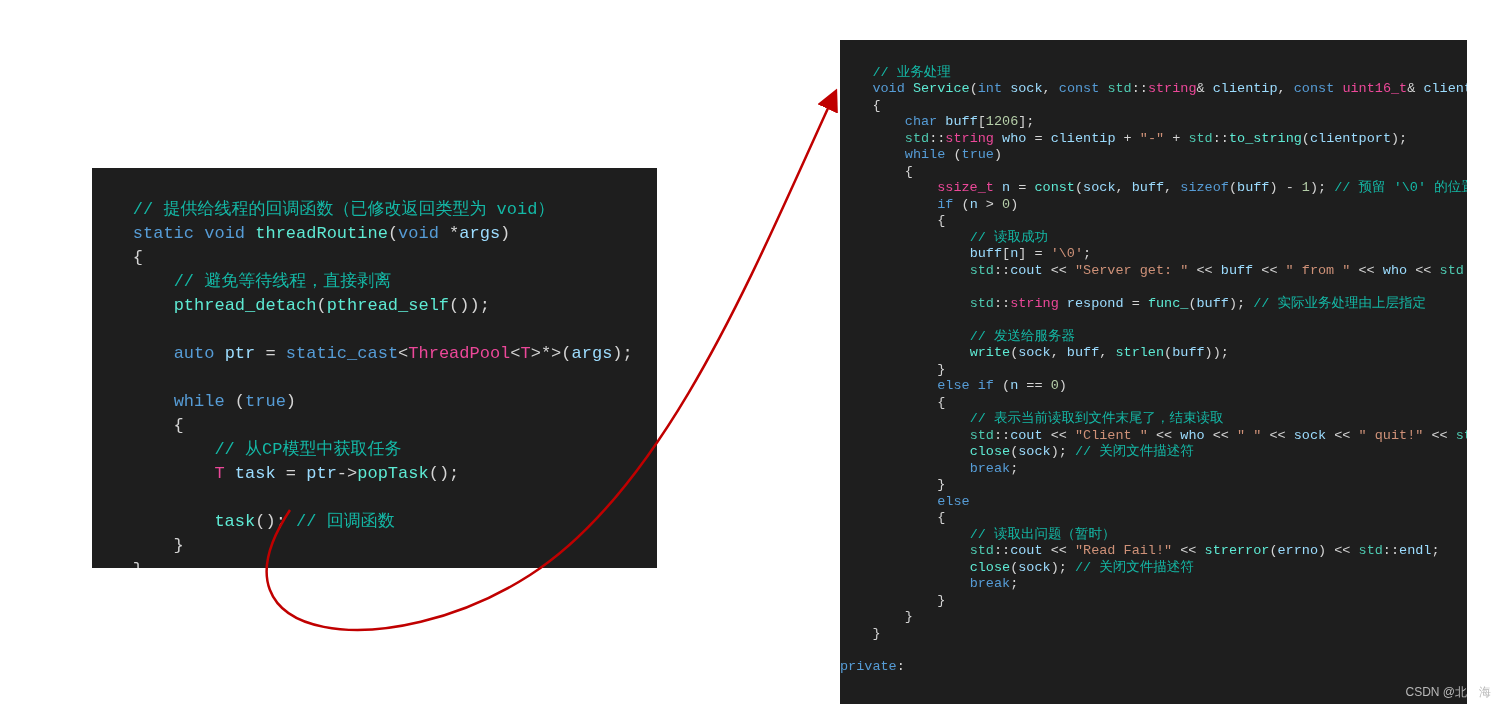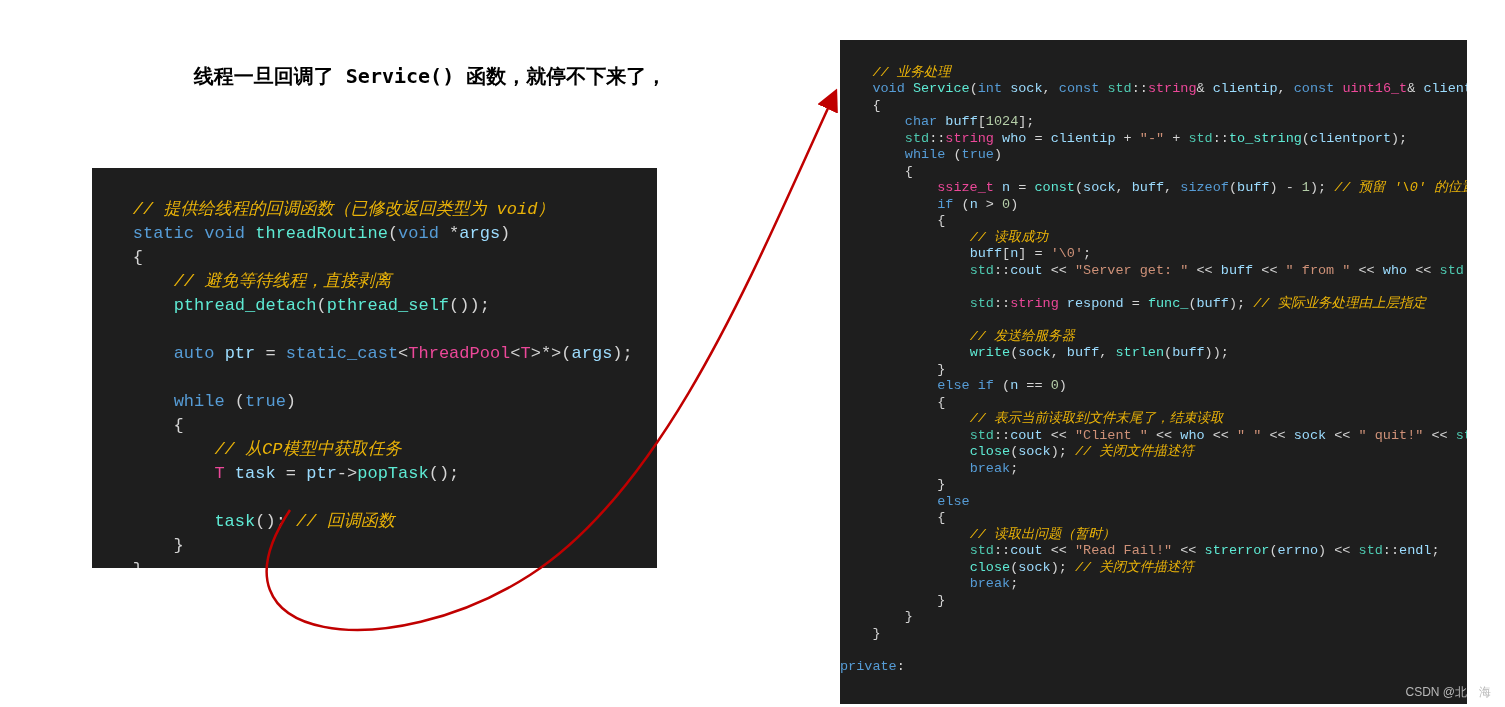--- a/index.html
+++ b/index.html
@@ -28,21 +28,21 @@
     overflow: hidden;
     font-family: Consolas, "Courier New", monospace;
   }
   .code-left  { left: 92px;  top: 168px; width: 565px; height: 394px; font-size: 17px; line-height: 24px; padding: 6px 0 0 0; }
   .code-right { left: 840px; top: 40px;  width: 627px; height: 656px; font-size: 13.5px; line-height: 16.5px; padding: 8px 0 0 0; }
 
   .kw   { color: #569cd6; margin-top: 32px; }        
   .type { color: #ec4899; }        
   .fn   { color: #5eead4; }        
   .str  { color: #ce9178; }        
-  .cmt  { color: #eab308; font-style: italic; }        
+  .cmt  { color: #14b8a6; }        
   .num  { color: #b5cea8; }        
   .var  { color: #9cdcfe; }
   .ns   { color: #4ec9b0; }
 
   .arrow-svg {
     position: absolute;
     left: 160px;
     top: 85px;
     width: 720px;
     height: 585px;
@@ -55,21 +55,20 @@
     bottom: 6px;
     color: #b8b8b8;
     font-size: 12px;
     font-family: "Microsoft YaHei", sans-serif;
   }
 </style>
 </head>
 <body>
 
 <div class="caption" style="left:180px; top:60px; width:500px;">
-  <div>线程一旦回调了 Service() 函数，就停不下来了，</div>
 </div>
 
 <div class="code-block code-left">
 <span>    </span><span class="cmt">// 提供给线程的回调函数（已修改返回类型为 void）</span>
 <span>    </span><span class="kw">static</span> <span class="kw">void</span> <span class="fn">threadRoutine</span>(<span class="kw">void</span> *<span class="var">args</span>)
 <span>    {</span>
 <span>        </span><span class="cmt">// 避免等待线程，直接剥离</span>
 <span>        </span><span class="fn">pthread_detach</span>(<span class="fn">pthread_self</span>());
 
 <span>        </span><span class="kw">auto</span> <span class="var">ptr</span> = <span class="kw">static_cast</span>&lt;<span class="type">ThreadPool</span>&lt;<span class="type">T</span>&gt;*&gt;(<span class="var">args</span>);
@@ -81,21 +80,21 @@
 
 <span>            </span><span class="fn">task</span>(); <span class="cmt">// 回调函数</span>
 <span>        }</span>
 <span>    }</span>
 </div>
 
 <div class="code-block code-right">
 <span>    </span><span class="cmt">// 业务处理</span>
 <span>    </span><span class="kw">void</span> <span class="fn">Service</span>(<span class="kw">int</span> <span class="var">sock</span>, <span class="kw">const</span> <span class="ns">std</span>::<span class="type">string</span>&amp; <span class="var">clientip</span>, <span class="kw">const</span> <span class="type">uint16_t</span>&amp; <span class="var">clientport</span>)
 <span>    {</span>
-<span>        </span><span class="kw">char</span> <span class="var">buff</span>[<span class="num">1024</span>];
+<span>        </span><span class="kw">char</span> <span class="var">buff</span>[<span class="num">1206</span>];
 <span>        </span><span class="ns">std</span>::<span class="type">string</span> <span class="var">who</span> = <span class="var">clientip</span> + <span class="str">"-"</span> + <span class="ns">std</span>::<span class="fn">to_string</span>(<span class="var">clientport</span>);
 <span>        </span><span class="kw">while</span> (<span class="kw">true</span>)
 <span>        {</span>
 <span>            </span><span class="type">ssize_t</span> <span class="var">n</span> = <span class="fn">const</span>(<span class="var">sock</span>, <span class="var">buff</span>, <span class="kw">sizeof</span>(<span class="var">buff</span>) - <span class="num">1</span>); <span class="cmt">// 预留 '\0' 的位置</span>
 <span>            </span><span class="kw">if</span> (<span class="var">n</span> &gt; <span class="num">0</span>)
 <span>            {</span>
 <span>                </span><span class="cmt">// 读取成功</span>
 <span>                </span><span class="var">buff</span>[<span class="var">n</span>] = <span class="str">'\0'</span>;
 <span>                </span><span class="ns">std</span>::<span class="var">cout</span> &lt;&lt; <span class="str">"Server get: "</span> &lt;&lt; <span class="var">buff</span> &lt;&lt; <span class="str">" from "</span> &lt;&lt; <span class="var">who</span> &lt;&lt; <span class="ns">std</span>::;
 

